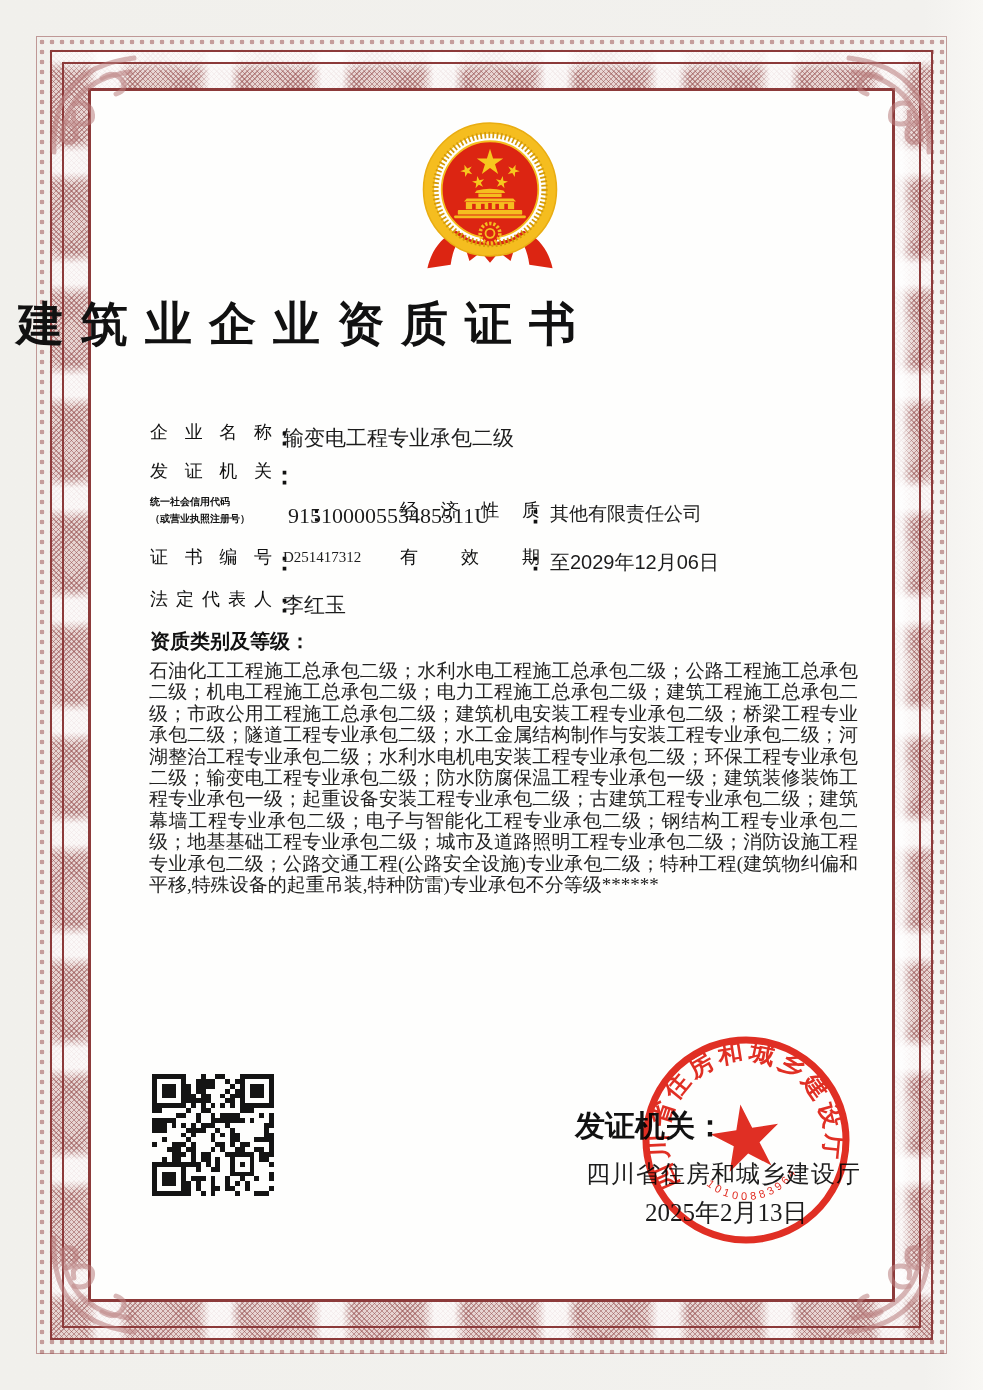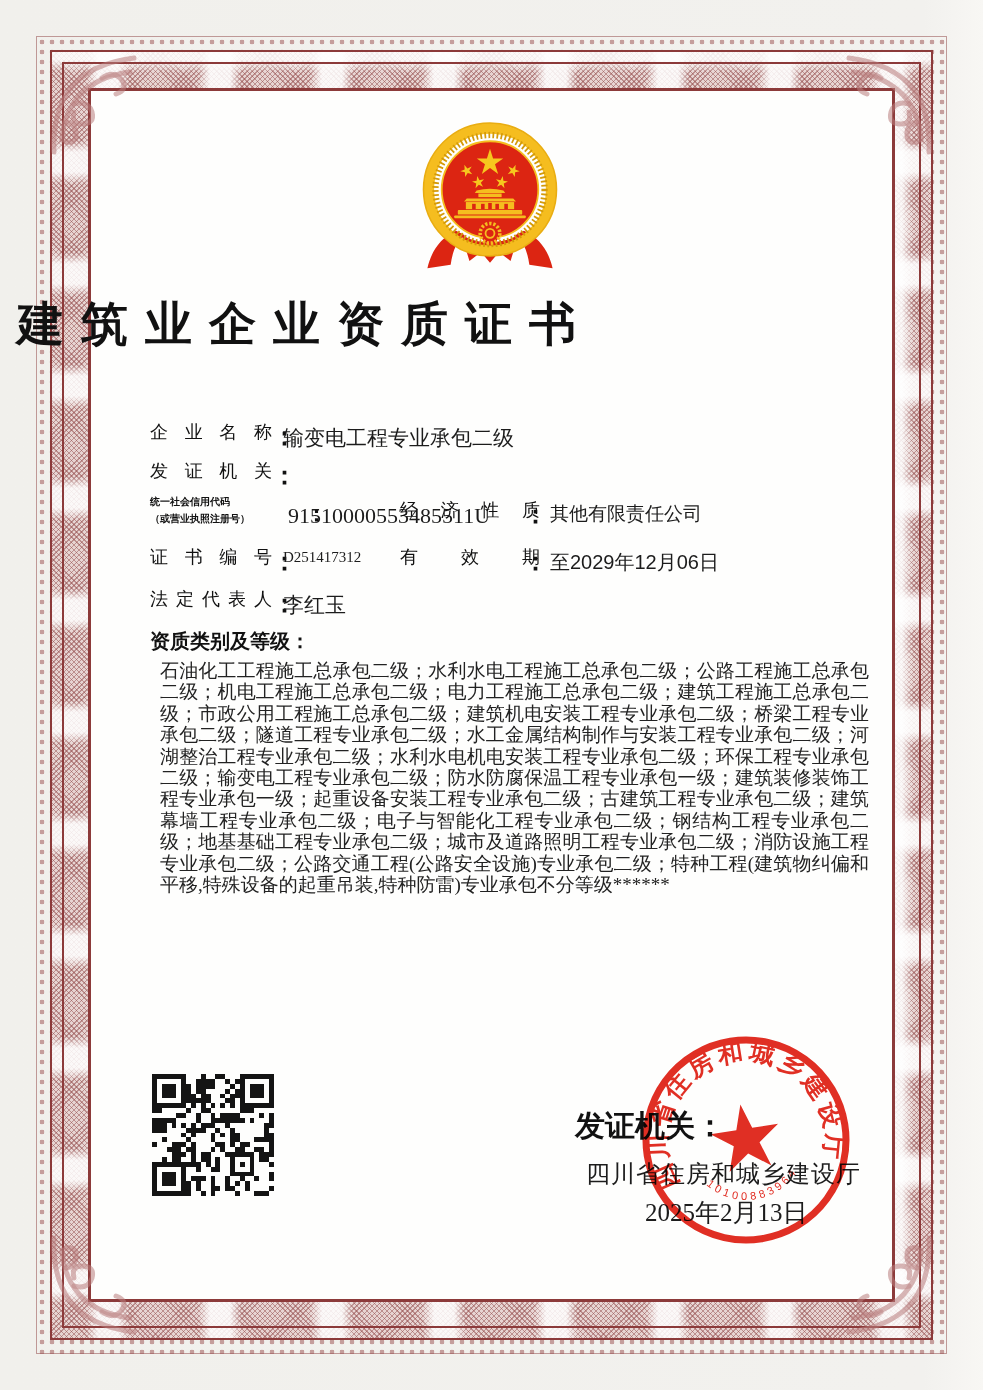--- a/index.html
+++ b/index.html
@@ -39,21 +39,21 @@
        font-size:21px;color:#1c1c1c;}
   .lbl2{position:absolute;left:250px;top:0;width:140px;}
   .val2{position:absolute;left:380px;top:5px;font-family:Liberation Sans, sans-serif;
         font-size:19px;color:#1c1c1c;margin-left:20px;}
   .small-lbl{position:absolute;left:0;top:1px;width:158px;font-weight:bold;font-size:10px;
              line-height:17px;color:#111;}
   .small-colon{position:absolute;left:156px;top:8px;font-weight:bold;font-size:21px;color:#111;}
   .qual-lbl{position:absolute;left:150px;top:628px;font-weight:bold;font-size:20px;color:#111;}
   .qual-text{position:absolute;left:149px;top:660px;width:709px;
              font-family:"Liberation Serif",serif;font-size:19px;line-height:21.4px;
-             text-align:justify;color:#222;margin-left:11px;}
+             text-align:justify;color:#222;}
   
   .qr{position:absolute;left:152px;top:1074px;width:122px;height:122px;}
   .issuer-lbl{position:absolute;left:575px;top:1106px;font-weight:bold;font-size:30px;color:#111;}
   .issuer{position:absolute;left:586px;top:1158px;font-family:"Liberation Serif",serif;
           font-size:24px;letter-spacing:1px;color:#1c1c1c;}
   .issue-date{position:absolute;left:645px;top:1196px;font-family:"Liberation Serif",serif;
               font-size:25px;color:#1c1c1c;}
   .seal{position:absolute;left:636px;top:1030px;width:220px;height:220px;
         mix-blend-mode:multiply;opacity:.95;transform:rotate(-9deg);}
 </style>

